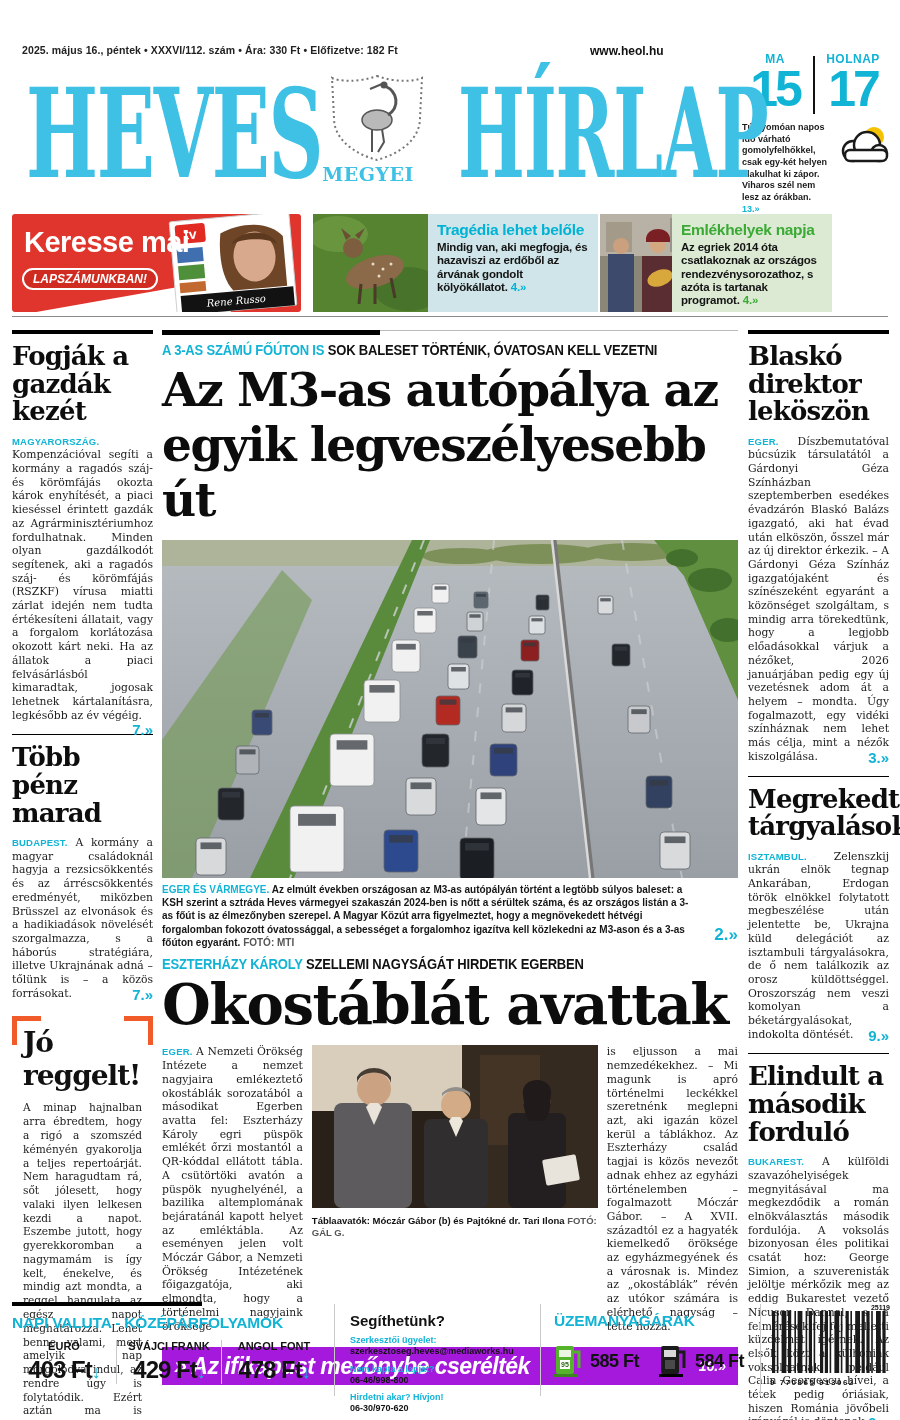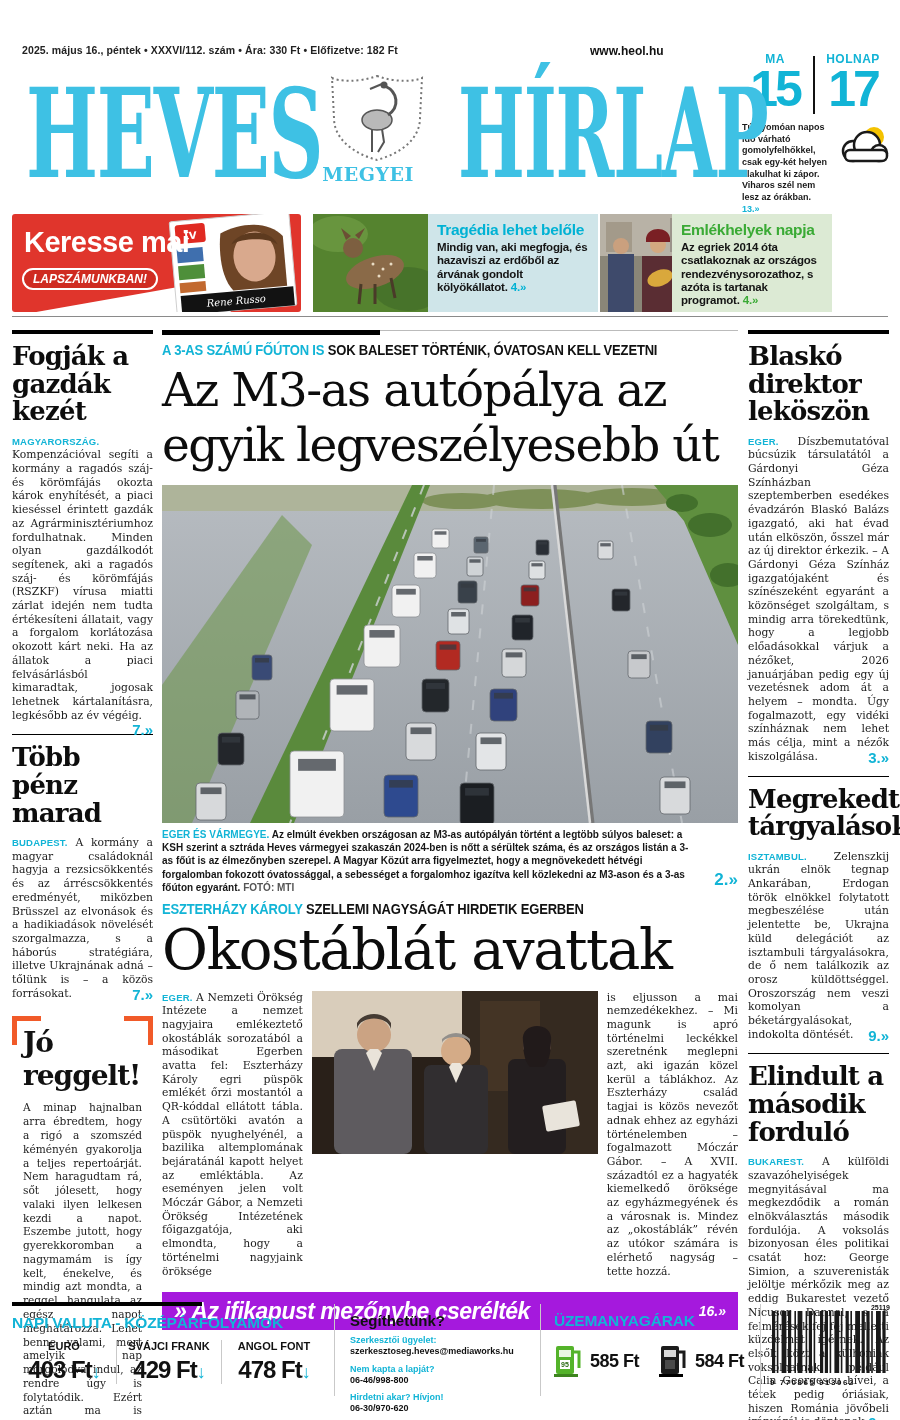--- a/index.html
+++ b/index.html
@@ -80,21 +80,21 @@
   #morning h3{margin:0;font-family:"DejaVu Serif",serif;font-weight:700;font-size:28px;letter-spacing:-1px}
   #morning .body-txt{font-size:10.6px;line-height:1.3}
 
   
   #centercol{left:162px;top:330px;width:576px}
   #cbar{position:relative;height:5px}
   #cbar .b{position:absolute;left:0;top:0;width:218px;height:5px;background:#000}
   #cbar .l{position:absolute;left:218px;right:0;top:0;border-top:1px solid #bbb}
   .kicker{margin-top:7px;font-weight:800;font-size:14px;letter-spacing:-.2px}
   .kicker .hl{color:#12b4d6}
-  .main-h{font-family:"DejaVu Serif",serif;font-weight:400;color:#0c0c0c;letter-spacing:-1.5px}
+  .main-h{font-family:"DejaVu Serif",serif;font-weight:700;color:#0c0c0c;letter-spacing:-1.5px}
   #headline1{font-size:47px;line-height:1.17;margin-top:4px}
   #photo1{margin-top:13px;line-height:0}
   #caption1{margin-top:5px;position:relative;padding-right:42px;font-size:10px;font-weight:700;
             line-height:1.32;color:#161616;min-height:46px}
   #caption1 .credit{color:#555}
   #caption1 .pref2{position:absolute;right:0;bottom:2px;color:#12b4d6;font-weight:800;font-size:17px}
   #kicker2{}
   #headline2{font-size:56px;line-height:1.1;margin-top:2px}
   #article2{display:flex;gap:9px;margin-top:10px}
   #article2 .acol{width:146px}
@@ -440,20 +440,21 @@
            <polygon points="137,76 144,92 151,76 148,72 140,72" fill="#ece9e2"></polygon>
           </g>
         <g>
             <rect x="196" y="68" width="58" height="95" rx="7" fill="#17151a"></rect>
            <circle cx="225" cy="54" r="14" fill="#c99f7e"></circle>
            <path d="M211,50 C208,30 242,30 239,50 C239,64 236,72 232,76 L218,76 C214,72 211,64 211,50 Z" fill="#151015"></path>
            <rect x="232" y="112" width="34" height="26" rx="2" fill="#e9e7e2" transform="rotate(-10 249 125)"></rect>
           </g>
         <rect width="286" height="163" fill="#f5c27a" opacity=".06"></rect>
       </svg>
+      <div id="caption2"><span>Táblaavatók: Móczár Gábor (b) és Pajtókné dr. Tari Ilona </span><span class="credit">FOTÓ: GÁL G.</span></div>
     </div>
     <div class="acol2 body-txt">is eljusson a mai nemzedékekhez. – Mi magunk is apró történelmi leckékkel szeretnénk meglepni azt, aki igazán közel kerül a táblákhoz. Az Eszterházy család tagjai is közös nevezőt adnak ehhez az egyházi történelemben – fogalmazott Móczár Gábor. – A XVII. századtól ez a hagyaték kiemelkedő öröksége az egyházmegyének és a városnak is. Mindez az „okostáblák” révén az utókor számára is elérhető nagyság – tette hozzá.</div>
   </div>
 
   <div id="banner">
     <span class="txt">» Az ifikapust mezőnybe cserélték</span>
     <span class="ref">16.»</span>
   </div>
 </div>
 

